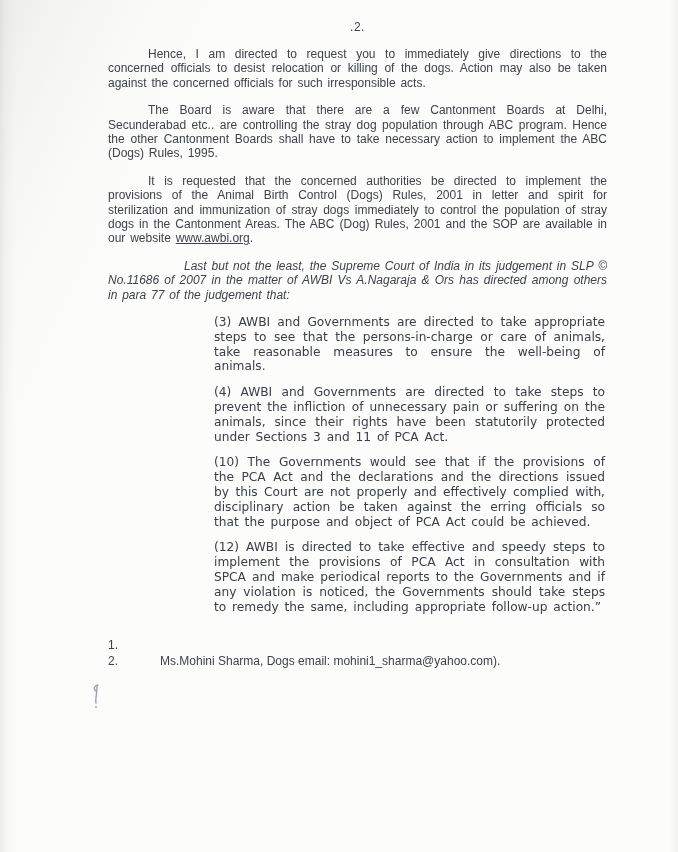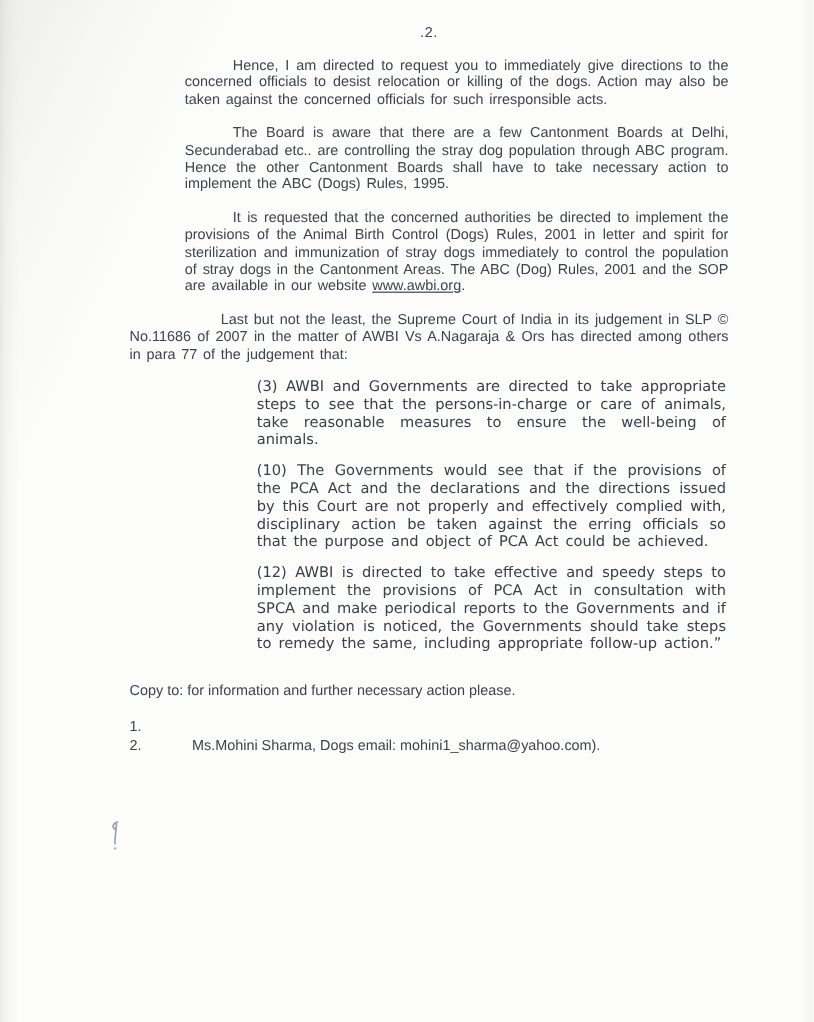--- a/index.html
+++ b/index.html
@@ -20,22 +20,22 @@
   }
   .page-number {
     text-align:center; font-size:12px; margin-bottom:13px; letter-spacing:0.5px;
   }
   p.body {
     margin:0 0 13px 0;
     font-size:12px; line-height:14.4px;
     text-align:justify;
     word-spacing:1.5px;
   }
-  p.ind  { text-indent:40px;margin-left:46px; }
-  p.ind2 { text-indent:76px; }
+  p.ind  { text-indent:40px; }
+  p.ind2 { text-indent:76px;font-style:italic; }
   p.quote {
     margin:0 2px 11px 106px;
     font-family:"DejaVu Sans", sans-serif;
     font-size:12.2px; line-height:14.8px;
     text-align:justify;
     word-spacing:2px;
     color:#39404c;
   }
   .url { text-decoration:underline; }
   p.final { margin:0 0 6px 0; font-size:12px; line-height:14.4px; }
@@ -63,29 +63,29 @@
     <p class="body ind">Hence, I am directed to request you to immediately give directions to the concerned officials to desist relocation or killing of the dogs. Action may also be taken against the concerned officials for such irresponsible acts.</p>
 
     <p class="body ind">The Board is aware that there are a few Cantonment Boards at Delhi, Secunderabad etc.. are controlling the stray dog population through ABC program. Hence the other Cantonment Boards shall have to take necessary action to implement the ABC (Dogs) Rules, 1995.</p>
 
     <p class="body ind"><span>It is requested that the concerned authorities be directed to implement the provisions of the Animal Birth Control (Dogs) Rules, 2001 in letter and spirit for sterilization and immunization of stray dogs immediately to control the population of stray dogs in the Cantonment Areas. The ABC (Dog) Rules, 2001 and the SOP are available in our website </span><span class="url">www.awbi.org</span><span>.</span></p>
 
     <p class="body ind2">Last but not the least, the Supreme Court of India in its judgement in SLP © No.11686 of 2007 in the matter of AWBI Vs A.Nagaraja &amp; Ors has directed among others in para 77 of the judgement that:</p>
 
     <p class="quote">(3) AWBI and Governments are directed to take appropriate steps to see that the persons-in-charge or care of animals, take reasonable measures to ensure the well-being of animals.</p>
 
+    <p class="quote">(4) AWBI and Governments are directed to take steps to prevent the infliction of unnecessary pain or suffering on the animals, since their rights have been statutorily protected under Sections 3 and 11 of PCA Act.</p>
 
     <p class="quote">(10) The Governments would see that if the provisions of the PCA Act and the declarations and the directions issued by this Court are not properly and effectively complied with, disciplinary action be taken against the erring officials so that the purpose and object of PCA Act could be achieved.</p>
 
     <p class="quote">(12) AWBI is directed to take effective and speedy steps to implement the provisions of PCA Act in consultation with SPCA and make periodical reports to the Governments and if any violation is noticed, the Governments should take steps to remedy the same, including appropriate follow-up action.”</p>
 
 
 
     <div class="copy-block">
-      <div>Copy to: for information and further necessary action please.</div>
       <div class="copy-list">
         <div class="copy-row">
           <span class="copy-num">1.</span>
         </div>
         <div class="copy-row">
           <span class="copy-num">2.</span>
           <span>Ms.Mohini Sharma, Dogs email: mohini1_sharma@yahoo.com).</span>
         </div>
       </div>
     </div>

